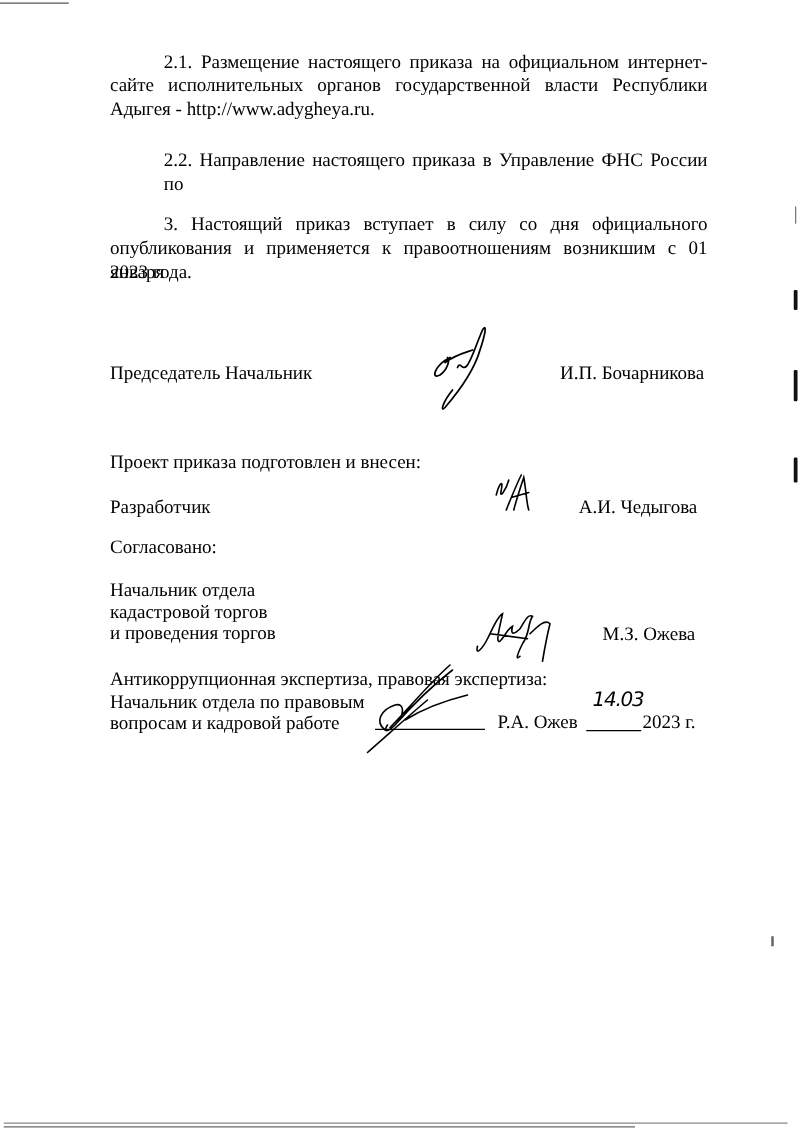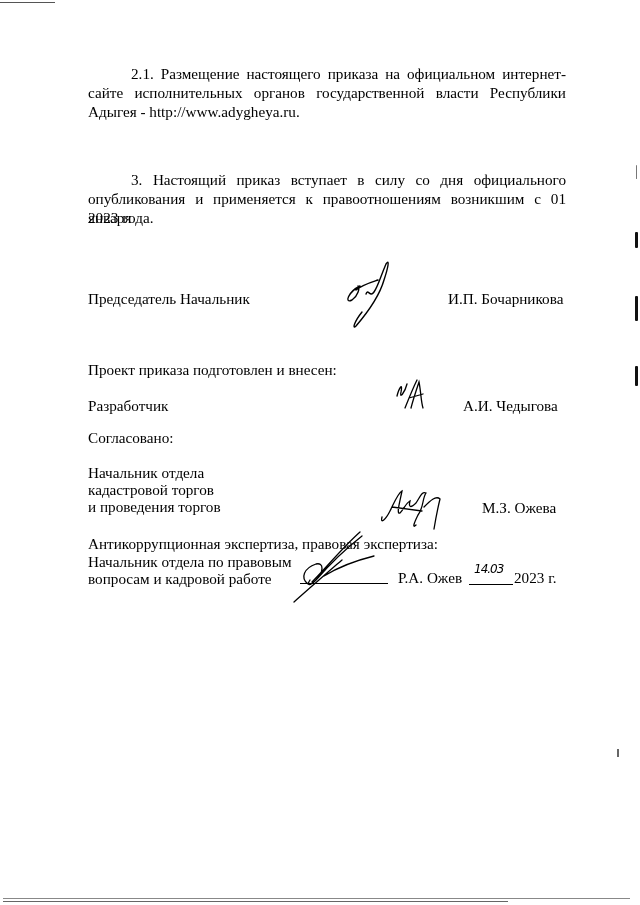--- a/index.html
+++ b/index.html
@@ -18,27 +18,28 @@
     .scan-bottom1 { position: absolute; left: 3px; top: 898px; width: 627px; height: 1px; background: #888; }
     .scan-bottom2 { position: absolute; left: 3px; top: 901px; width: 505px; height: 1px; background: #666; }
     .edge-mark { position: absolute; left: 635px; width: 3px; background: #111; border-radius: 1px; }
     .underline-blank { position: absolute; height: 1px; background: #000; }
   </style>
 </head>
 <body>
 
 <div class="scan-top"></div>
 
-<div class="para" style="top:40px;margin-top:24px;">
+<div class="para" style="top:40px;">
   <span class="ln indent">2.1. Размещение настоящего приказа на официальном интернет-</span>
   <span class="ln">сайте исполнительных органов государственной власти Республики</span>
   <span class="ln last">Адыгея - http://www.adygheya.ru.</span>
 </div>
 
 <div class="para" style="top:119px;">
+  <span class="ln indent">2.2. Направление настоящего приказа в Управление ФНС России по</span>
 </div>
 
 <div class="para" style="top:170px;">
   <span class="ln indent">3. Настоящий приказ вступает в силу со дня официального</span>
   <span class="ln">опубликования и применяется к правоотношениям возникшим с 01 января</span>
   <span class="ln last">2023 года.</span>
 </div>
 
 <div class="abs" style="left:88px; top:290px;">Председатель Начальник</div>
 <svg class="sig" style="left:338px; top:258px;" width="60" height="72" viewBox="0 0 60 72">
@@ -69,21 +70,21 @@
 <div class="abs" style="left:88px; top:553px; line-height:17px;">
   <div>Начальник отдела по правовым</div>
   <div>вопросам и кадровой работе</div>
 </div>
 <div class="underline-blank" style="left:300px; top:583px; width:88px;"></div>
 <svg class="sig" style="left:290px; top:528px;" width="100" height="76" viewBox="0 0 100 76">
   <path d="M18 56 C10 50, 14 40, 26 36 C34 34, 34 44, 26 52 C20 58, 16 58, 20 52 M22 54 C36 40, 52 20, 70 4 M26 52 C40 36, 54 22, 72 8 M4 74 C20 60, 40 42, 52 32 M34 48 C50 38, 68 32, 84 28" fill="none" stroke="#000" stroke-width="1.3" stroke-linecap="round"></path>
 </svg>
 <div class="abs" style="left:398px; top:569px;">Р.А. Ожев</div>
 <div class="underline-blank" style="left:469px; top:584px; width:44px;"></div>
-<div class="abs" style="left:474px; top:562px; font-style:italic; font-size:12px; font-family:'DejaVu Sans', sans-serif; letter-spacing:-1px;">14.03</div>
+<div class="abs" style="left:474px; top:550px; font-style:italic; font-size:16px; font-family:'DejaVu Sans', sans-serif; letter-spacing:-1px;">14.03</div>
 <div class="abs" style="left:514px; top:569px;">2023 г.</div>
 
 <div class="edge-mark" style="top:165px; height:14px; background:#777; width:1px; left:636px;"></div>
 <div class="edge-mark" style="top:232px; height:16px;"></div>
 <div class="edge-mark" style="top:296px; height:25px;"></div>
 <div class="edge-mark" style="top:366px; height:20px;"></div>
 <div class="abs" style="left:617px; top:749px; width:2px; height:8px; background:#666;"></div>
 <div class="scan-bottom1"></div>
 <div class="scan-bottom2"></div>
 

